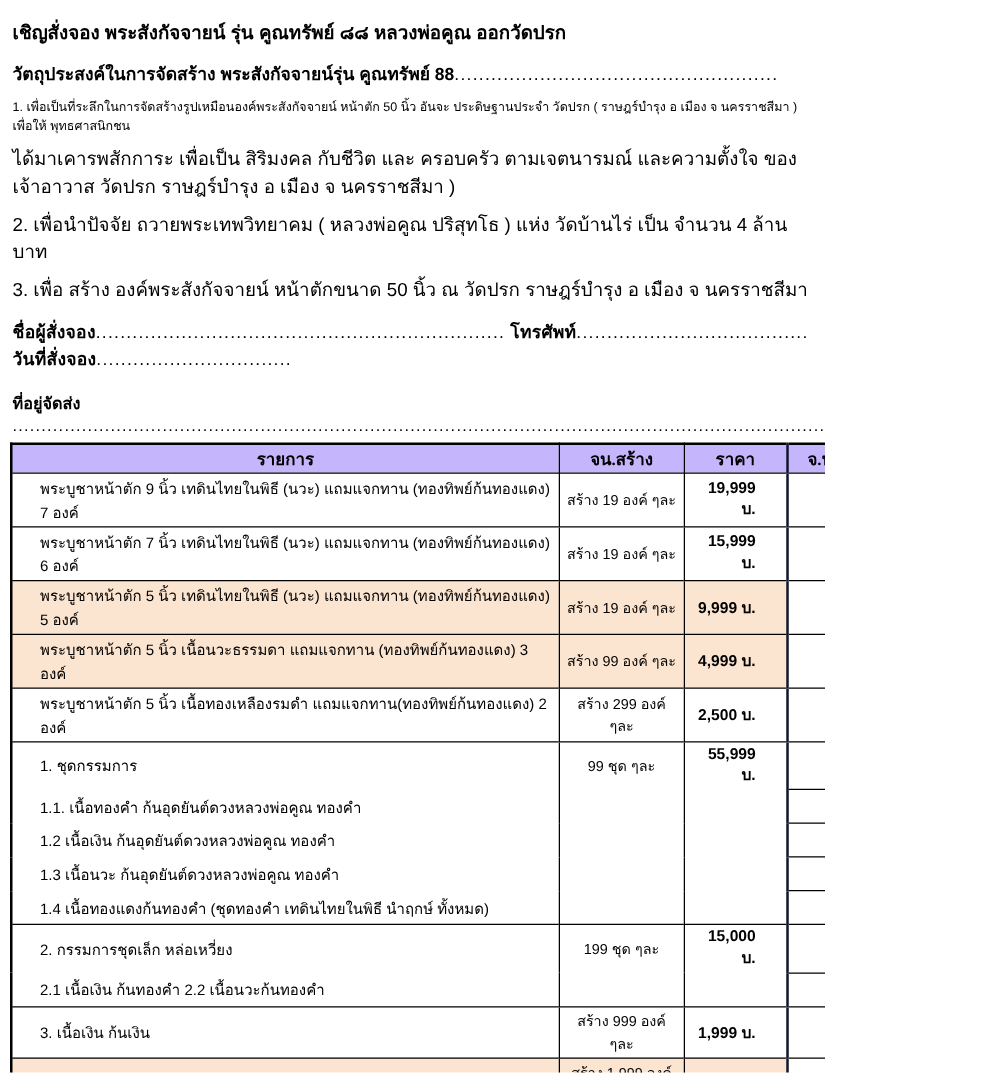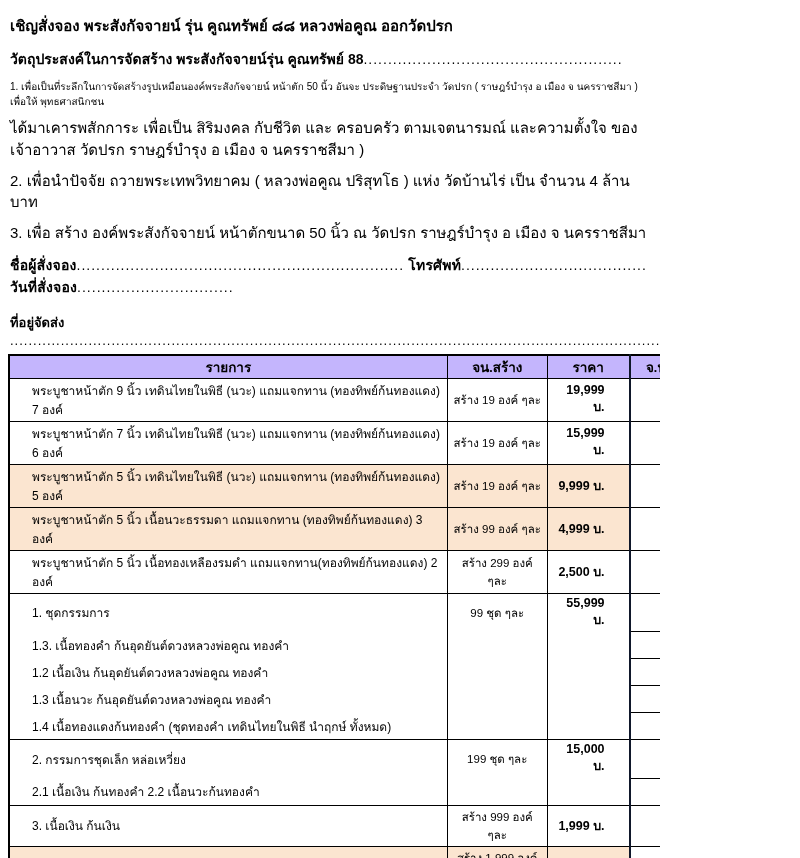--- a/index.html
+++ b/index.html
@@ -102,21 +102,21 @@
           <td class="rcol"></td>
         </tr>
         <tr class="line r-tall">
           <td class="desc main">1. ชุดกรรมการ</td>
           <td class="qty main">99 ชุด ๆละ</td>
           <td class="price main">55,999 บ.</td>
           <td class="rcol c4"></td>
           <td class="rcol"></td>
         </tr>
         <tr class="sub r-tall">
-          <td class="desc main">1.3. เนื้อทองคำ  ก้นอุดยันต์ดวงหลวงพ่อคูณ ทองคำ</td>
+          <td class="desc main">1.1. เนื้อทองคำ  ก้นอุดยันต์ดวงหลวงพ่อคูณ ทองคำ</td>
           <td class="qty main"></td>
           <td class="price main"></td>
           <td class="rcol c4"></td>
           <td class="rcol"></td>
         </tr>
         <tr class="sub r-tall">
           <td class="desc main">1.2  เนื้อเงิน  ก้นอุดยันต์ดวงหลวงพ่อคูณ ทองคำ</td>
           <td class="qty main"></td>
           <td class="price main"></td>
           <td class="rcol c4"></td>

